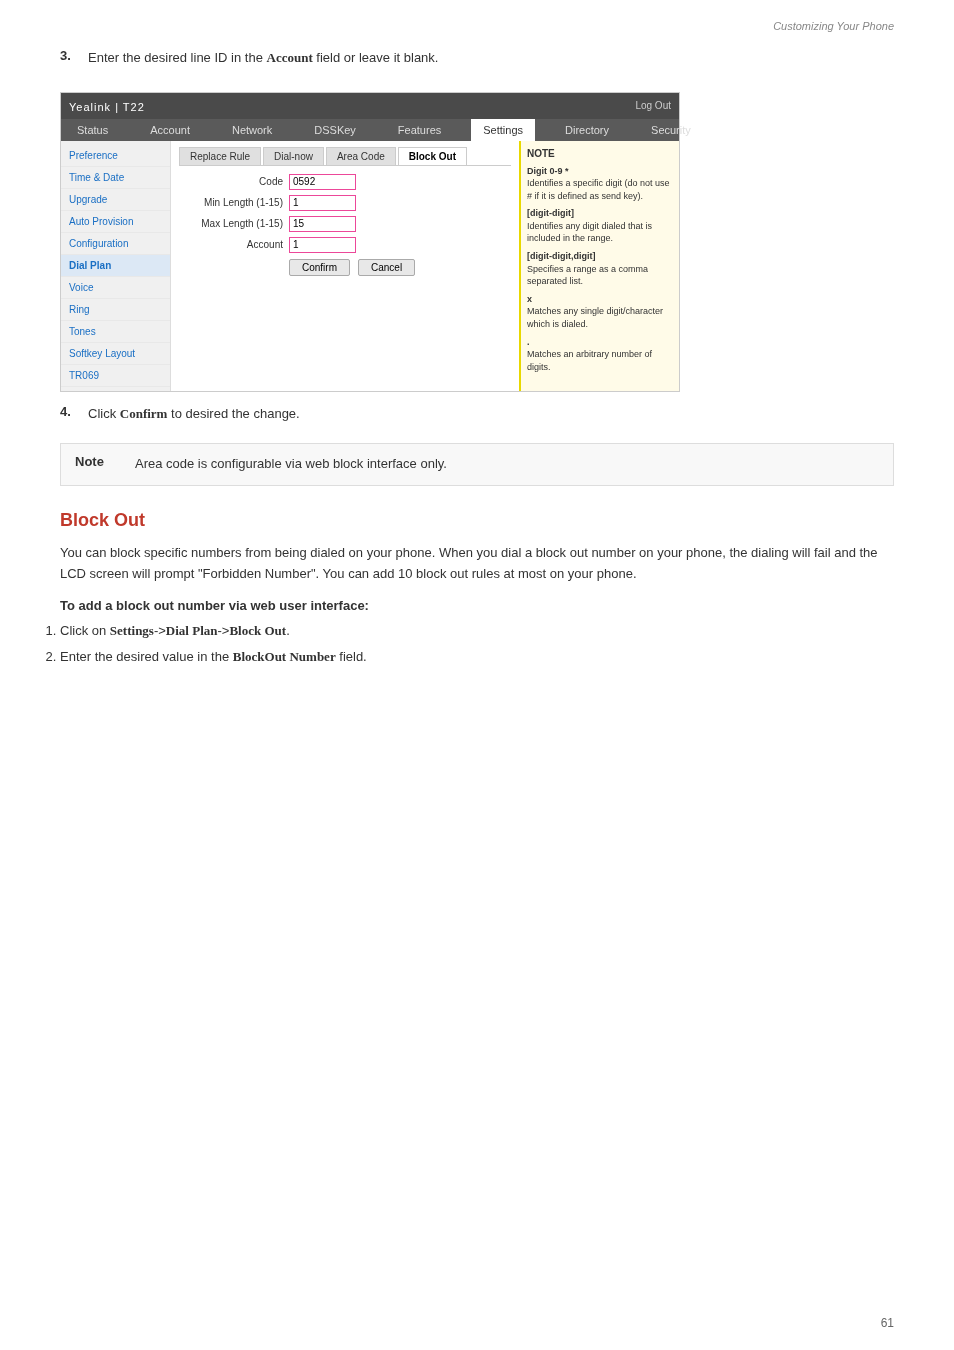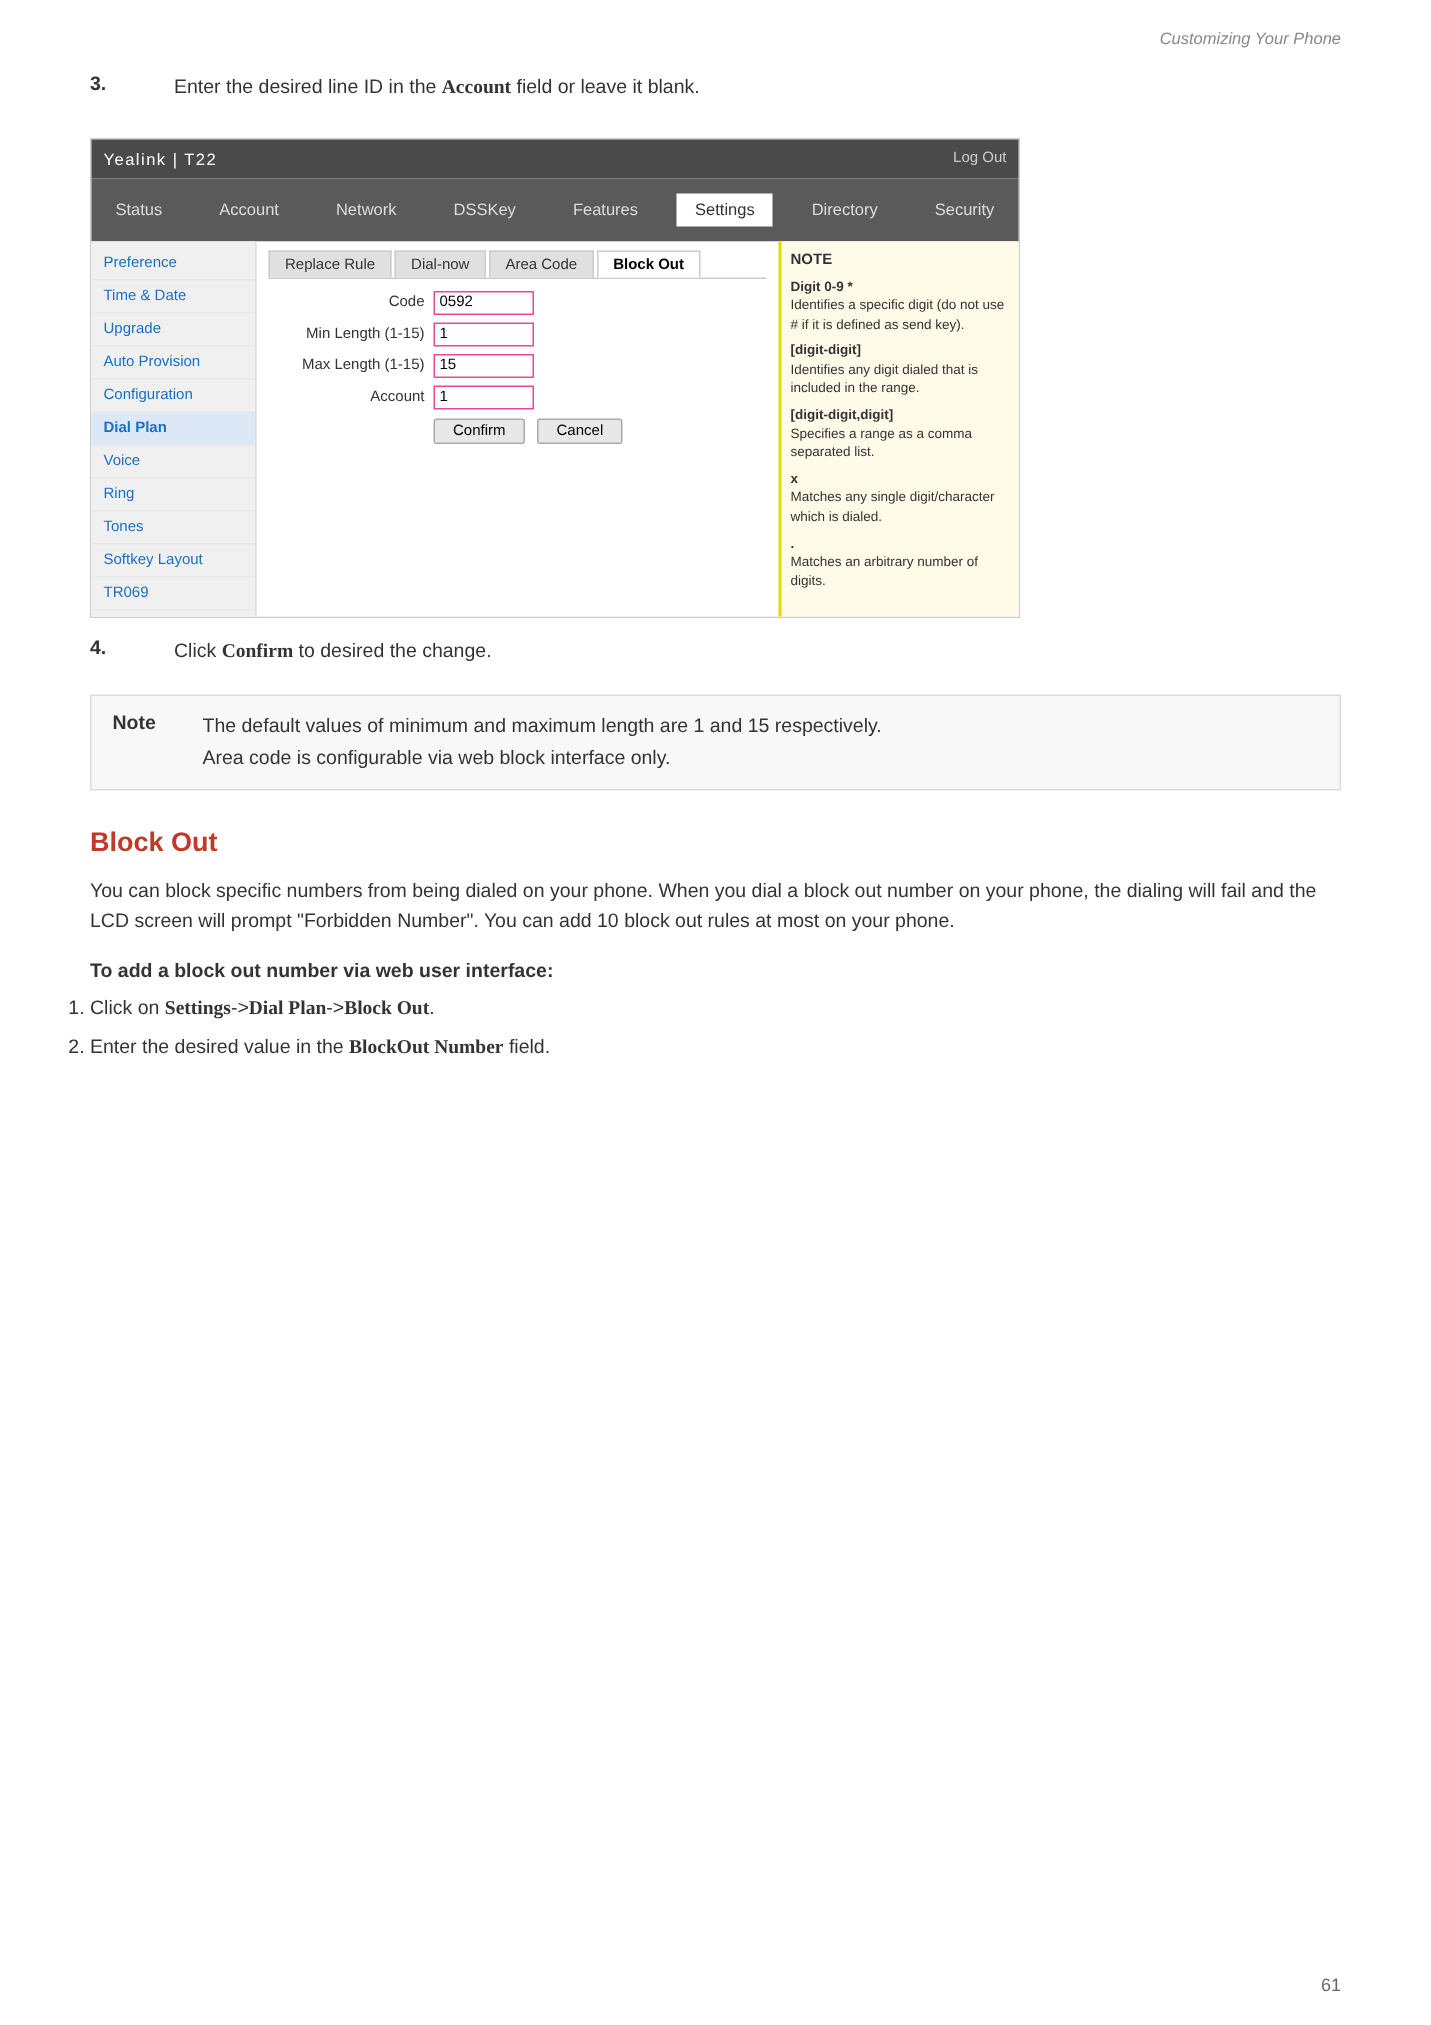--- a/index.html
+++ b/index.html
@@ -21,21 +21,20 @@
       margin-bottom: 16px;
     }
 
     .step-num {
       font-weight: bold;
       float: left;
       width: 28px;
     }
 
     .step-content {
-      margin-left: 28px;
     }
 
     .step-content p {
       margin-bottom: 8px;
       line-height: 1.5;
     }
 
     .bold-mono {
       font-weight: bold;
       font-family: 'Times New Roman', serif;
@@ -77,23 +76,22 @@
     }
 
     .web-ui-logout {
       font-size: 10px;
       color: #ccc;
     }
 
     .web-ui-nav {
       background: #5a5a5a;
       display: flex;
-      gap: 2px;
-      padding: 10px 4px;
-      justify-content: space-between;
+      gap: 18px;
+      padding: 0 4px;
     }
 
     .web-ui-nav-item {
       padding: 5px 12px;
       font-size: 11px;
       color: #ddd;
       cursor: pointer;
     }
 
     .web-ui-nav-item.active {
@@ -402,21 +400,20 @@
     <div class="step-content">
       <p>
         <span>Click </span><span class="bold-mono">Confirm</span><span> to desired the change.</span>
       </p>
     </div>
   </div>
 
   <div class="note-box">
     <span class="note-box-label">Note</span>
     <div class="note-box-content">
-      <p>The default values of minimum and maximum length are 1 and 15 respectively.</p>
       <p>Area code is configurable  via web block interface  only.</p>
     </div>
   </div>
 
   <div>
     <h2 class="section-heading">Block Out</h2>
     <p class="section-para">You can block specific numbers from being dialed on your phone. When you dial a block out number on your phone, the dialing will fail and the LCD screen will prompt "Forbidden Number". You can add 10 block out rules at most on your phone.</p>
 
     <p class="subsection-heading">To add a block out number via web user interface:</p>
 

